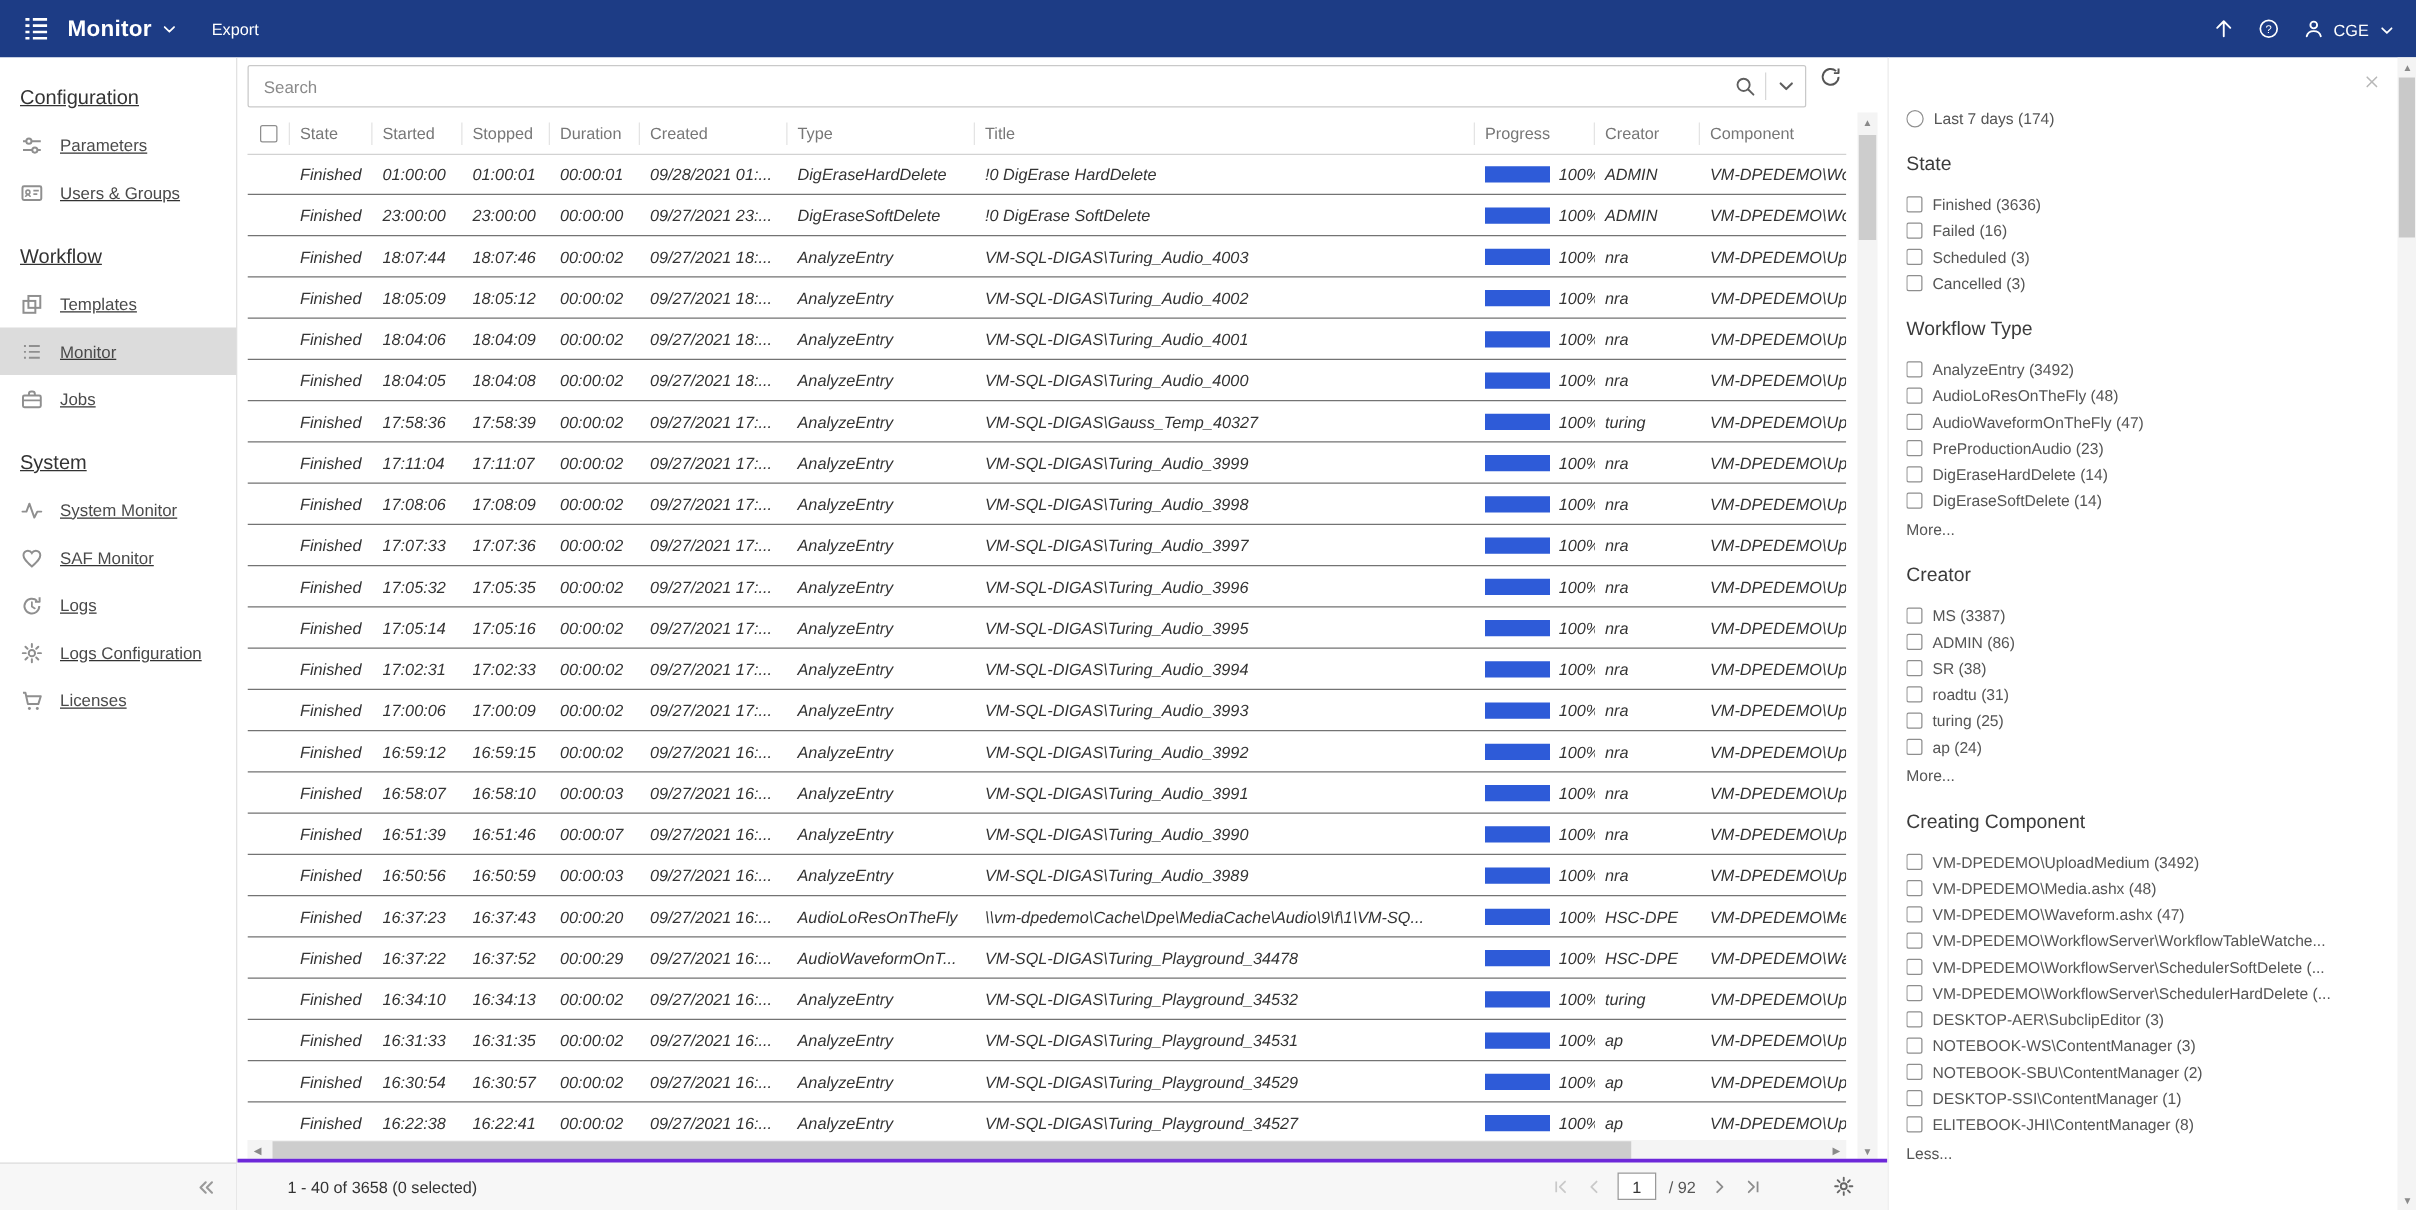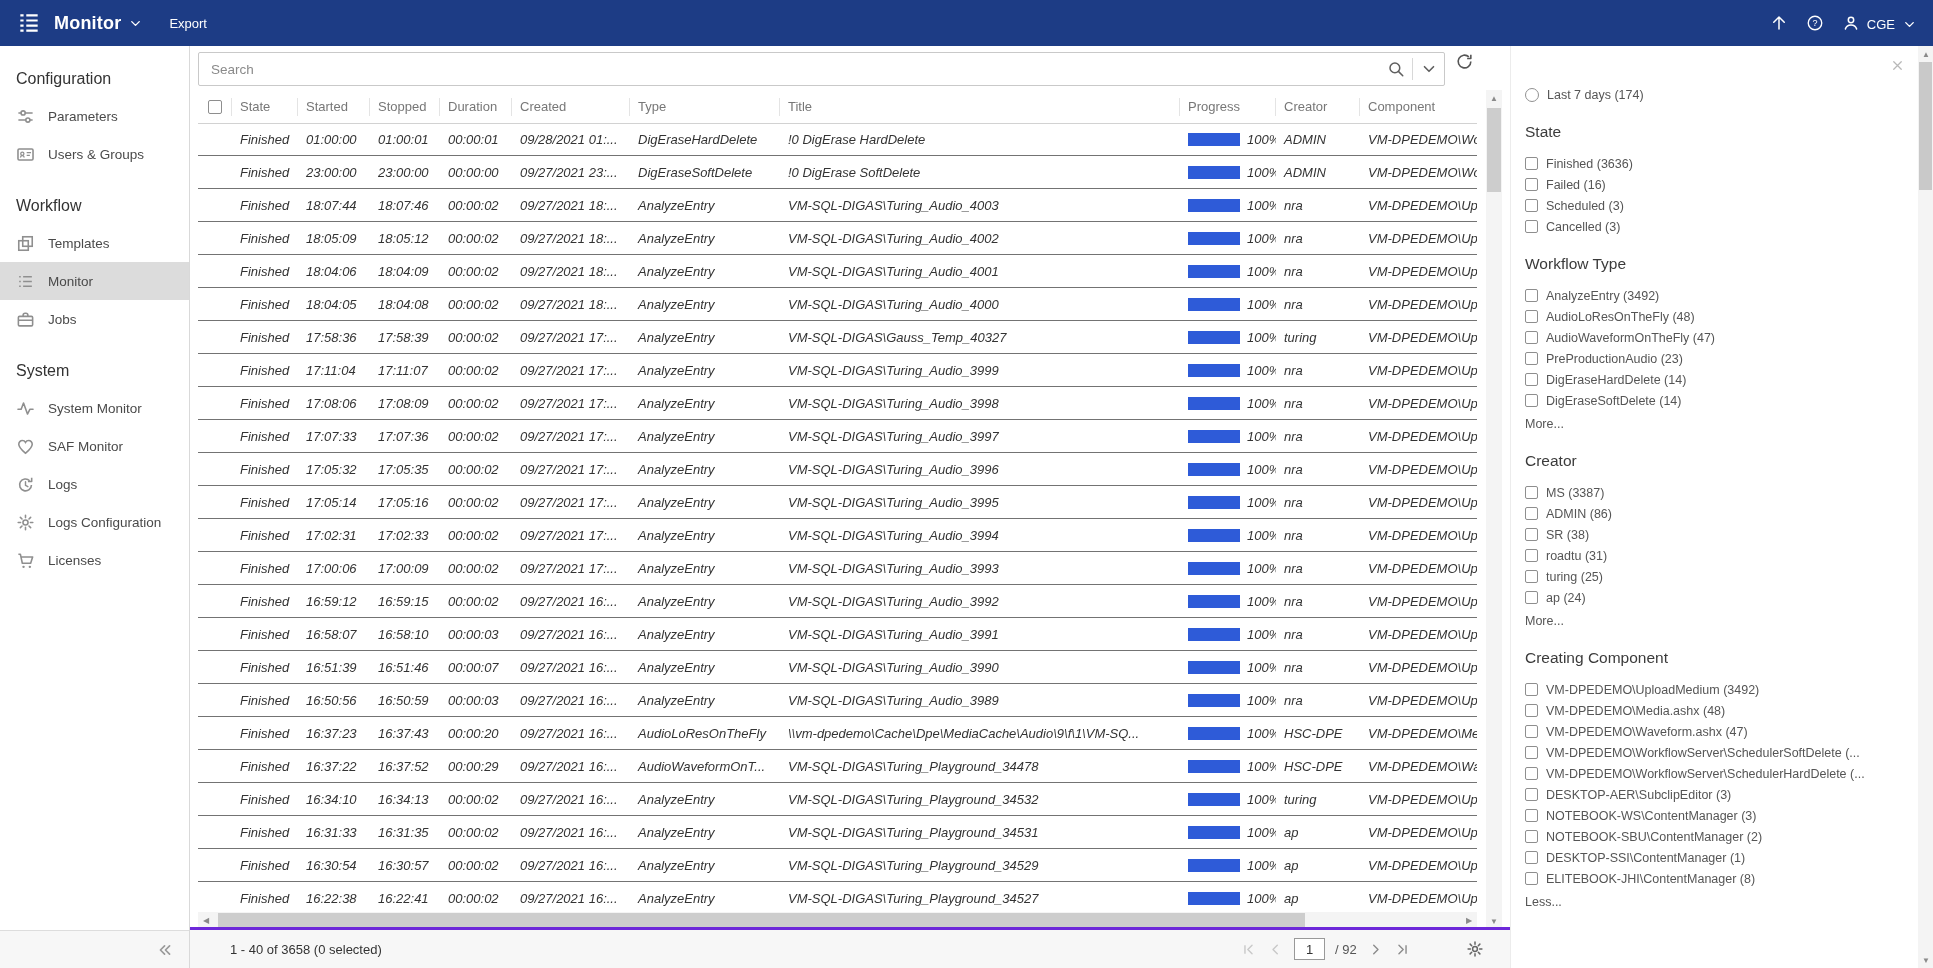--- a/index.html
+++ b/index.html
@@ -22,21 +22,21 @@
   .logo{width:26px;height:26px;margin-right:12px;}
   .tb-title-group{display:flex;align-items:center;gap:7px;cursor:pointer;}
   .tb-title{font-size:18px;font-weight:bold;letter-spacing:.2px;}
   .tb-menu-item{font-size:13px;margin-left:26px;cursor:pointer;}
   .tb-right{display:flex;align-items:center;gap:18px;}
   .tb-user{display:flex;align-items:flex-end;gap:7px;font-size:13px;cursor:pointer;}
 
   
   .sidebar{
     position:absolute;top:46px;left:0;width:190px;bottom:0;
-    background:#fff;border-right:1px solid #d9d9d9;box-sizing:border-box;
+    background:#fff;border-right:1px solid #d9d9d9;box-sizing:border-box;text-decoration:underline;
   }
   .side-title{font-size:16px;color:#333;padding:24px 16px 9px;}
   .side-item{
     height:38px;display:flex;align-items:center;gap:13px;padding:0 16px;
     color:#4a4a4a;font-size:13.5px;cursor:pointer;white-space:nowrap;
   }
   .side-item .ic{width:19px;height:19px;color:#8f8f8f;}
   .side-item.selected{background:var(--selected-item-bg,#dcdcdc);}
   .side-footer{
     position:absolute;bottom:0;left:0;right:0;height:38px;
@@ -956,20 +956,24 @@
           <label class="f-item">
             <span class="checkbox"></span>
             <span class="f-label">VM-DPEDEMO\Media.ashx (48)</span>
           </label>
 
           <label class="f-item">
             <span class="checkbox"></span>
             <span class="f-label">VM-DPEDEMO\Waveform.ashx (47)</span>
           </label>
 
+          <label class="f-item">
+            <span class="checkbox"></span>
+            <span class="f-label">VM-DPEDEMO\WorkflowServer\WorkflowTableWatche...</span>
+          </label>
 
           <label class="f-item">
             <span class="checkbox"></span>
             <span class="f-label">VM-DPEDEMO\WorkflowServer\SchedulerSoftDelete (...</span>
           </label>
 
           <label class="f-item">
             <span class="checkbox"></span>
             <span class="f-label">VM-DPEDEMO\WorkflowServer\SchedulerHardDelete (...</span>
           </label>

